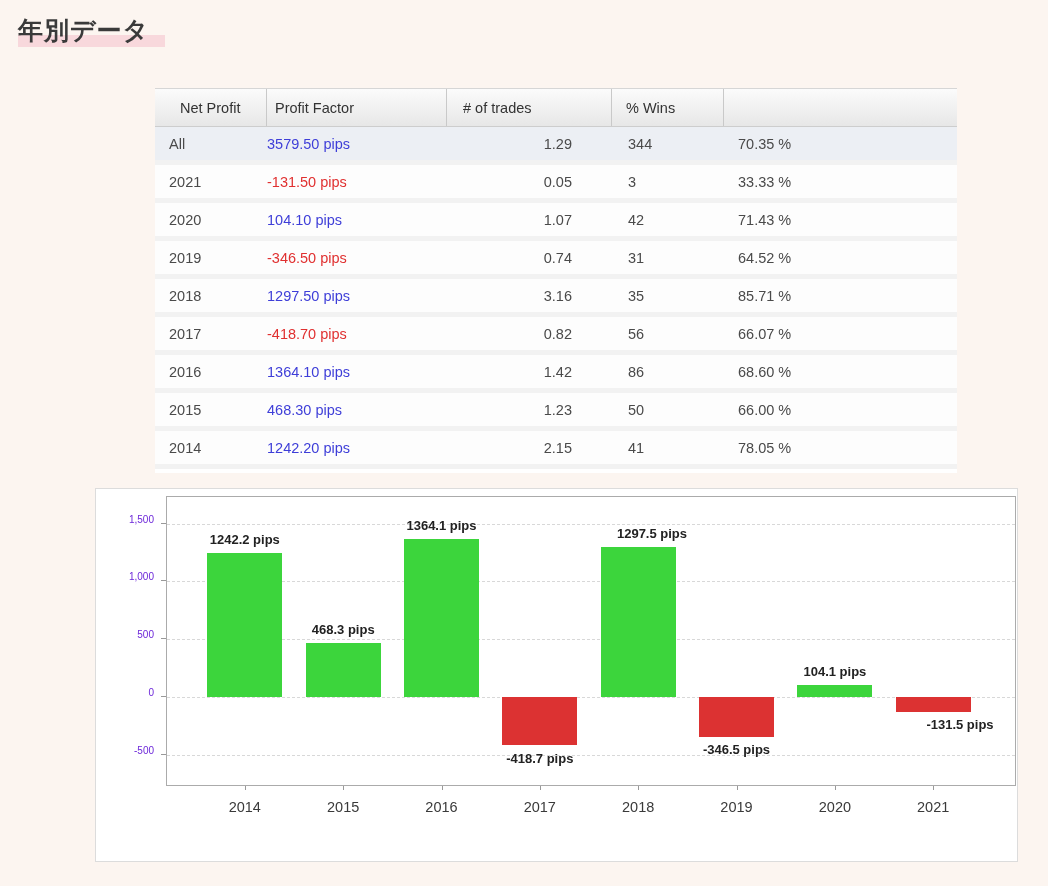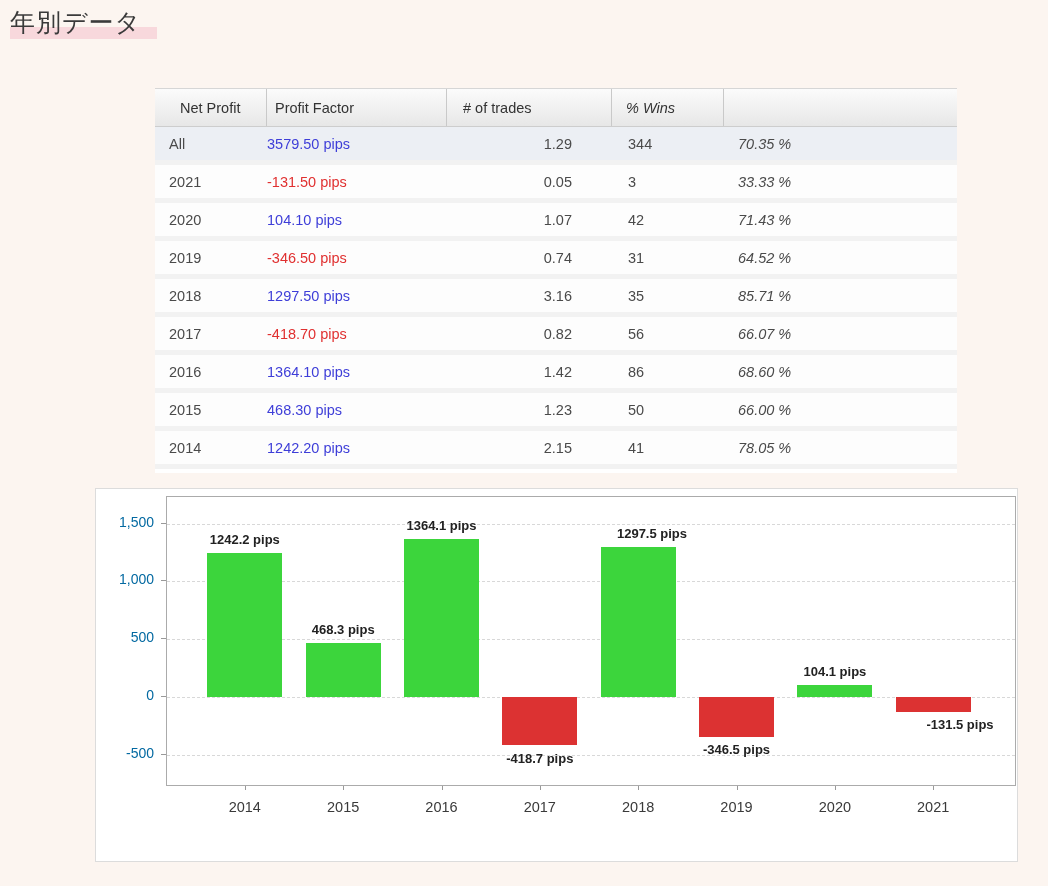--- a/index.html
+++ b/index.html
@@ -1,46 +1,46 @@
 <!DOCTYPE html>
 <html><head>
 <meta charset="utf-8">
 <style>
   html,body{margin:0;padding:0;}
   .page{position:relative;width:1048px;height:886px;background:#FCF5F0;
         font-family:"Liberation Sans",sans-serif;overflow:hidden;}
 
   
-  .title{position:absolute;left:10px;top:6px;margin:0;font-size:25px;font-weight:normal;color:#3A3A3A;letter-spacing:1px;}
+  .title{position:absolute;left:10px;top:6px;margin:8px;font-size:25px;font-weight:bold;color:#3A3A3A;letter-spacing:1px;}
   .title .hl{background:linear-gradient(to bottom,rgba(0,0,0,0) 62%,#F8D8DC 62%);padding:0 16px 3px 0;}
 
   
   .table-wrap{position:absolute;left:155px;top:88px;width:802px;background:#FFFFFF;padding-bottom:4px;}
   .trow{display:grid;grid-template-columns:112px 180px 165px 112px 107px 1fr;align-items:center;font-size:14.5px;}
   .thead-row{height:37px;background:linear-gradient(#FBFBFB,#E7E7E7);
              border-top:1px solid #D6D6D6;border-bottom:1px solid #CDCDCD;color:#333;}
   .thead-row .cell{height:100%;display:flex;align-items:center;border-right:1px solid #C9C9C9;box-sizing:border-box;}
   .thead-row .cell:last-child{border-right:none;}
   .body-row{height:33px;background:#FDFDFD;border-bottom:5px solid #F2F2F2;color:#4A4A4A;}
   .body-row.all{background:#ECEFF4;}
   .c-period{padding-left:14px;}
   .h-np{padding-left:25px;}
   .c-np{text-align:left;}
   .c-pf{text-align:right;padding-right:40px;}
   .c-tr{padding-left:16px;}
-  .c-w{padding-left:14px;font-style:italic;}
+  .c-w{padding-left:14px;}
   .pos{color:#3E3ED8;}
   .neg{color:#E03030;}
 
   
   .chart{position:absolute;left:95px;top:488px;width:923px;height:374px;background:#FFFFFF;
          border:1px solid #DCDCDC;box-sizing:border-box;}
   .plot{position:absolute;left:70px;top:7px;width:848px;height:288px;border:1px solid #ABABAB;background:#FFFFFF;}
   .grid{position:absolute;left:0;width:100%;height:0;border-top:1px dashed #D8D8D8;z-index:1;}
-  .ylab{position:absolute;left:0;width:58px;text-align:right;font-size:14px;color:#0369a1;}
+  .ylab{position:absolute;left:0;width:58px;text-align:right;font-size:10px;color:#6d28d9;}
   .ytick{position:absolute;width:5px;height:1px;background:#999;left:65px;}
   .xtick{position:absolute;width:1px;height:4px;background:#999;}
   .xlab{position:absolute;width:72px;text-align:center;font-size:14.5px;color:#3A3A3A;}
   .bar{position:absolute;z-index:2;}
   .blab{position:absolute;width:132px;text-align:center;font-size:13px;font-weight:bold;color:#222;z-index:3;}
   .chart-title{position:absolute;top:338px;left:0;width:100%;text-align:center;font-size:15.5px;color:#444;}
 </style>
 </head>
 <body>
 

